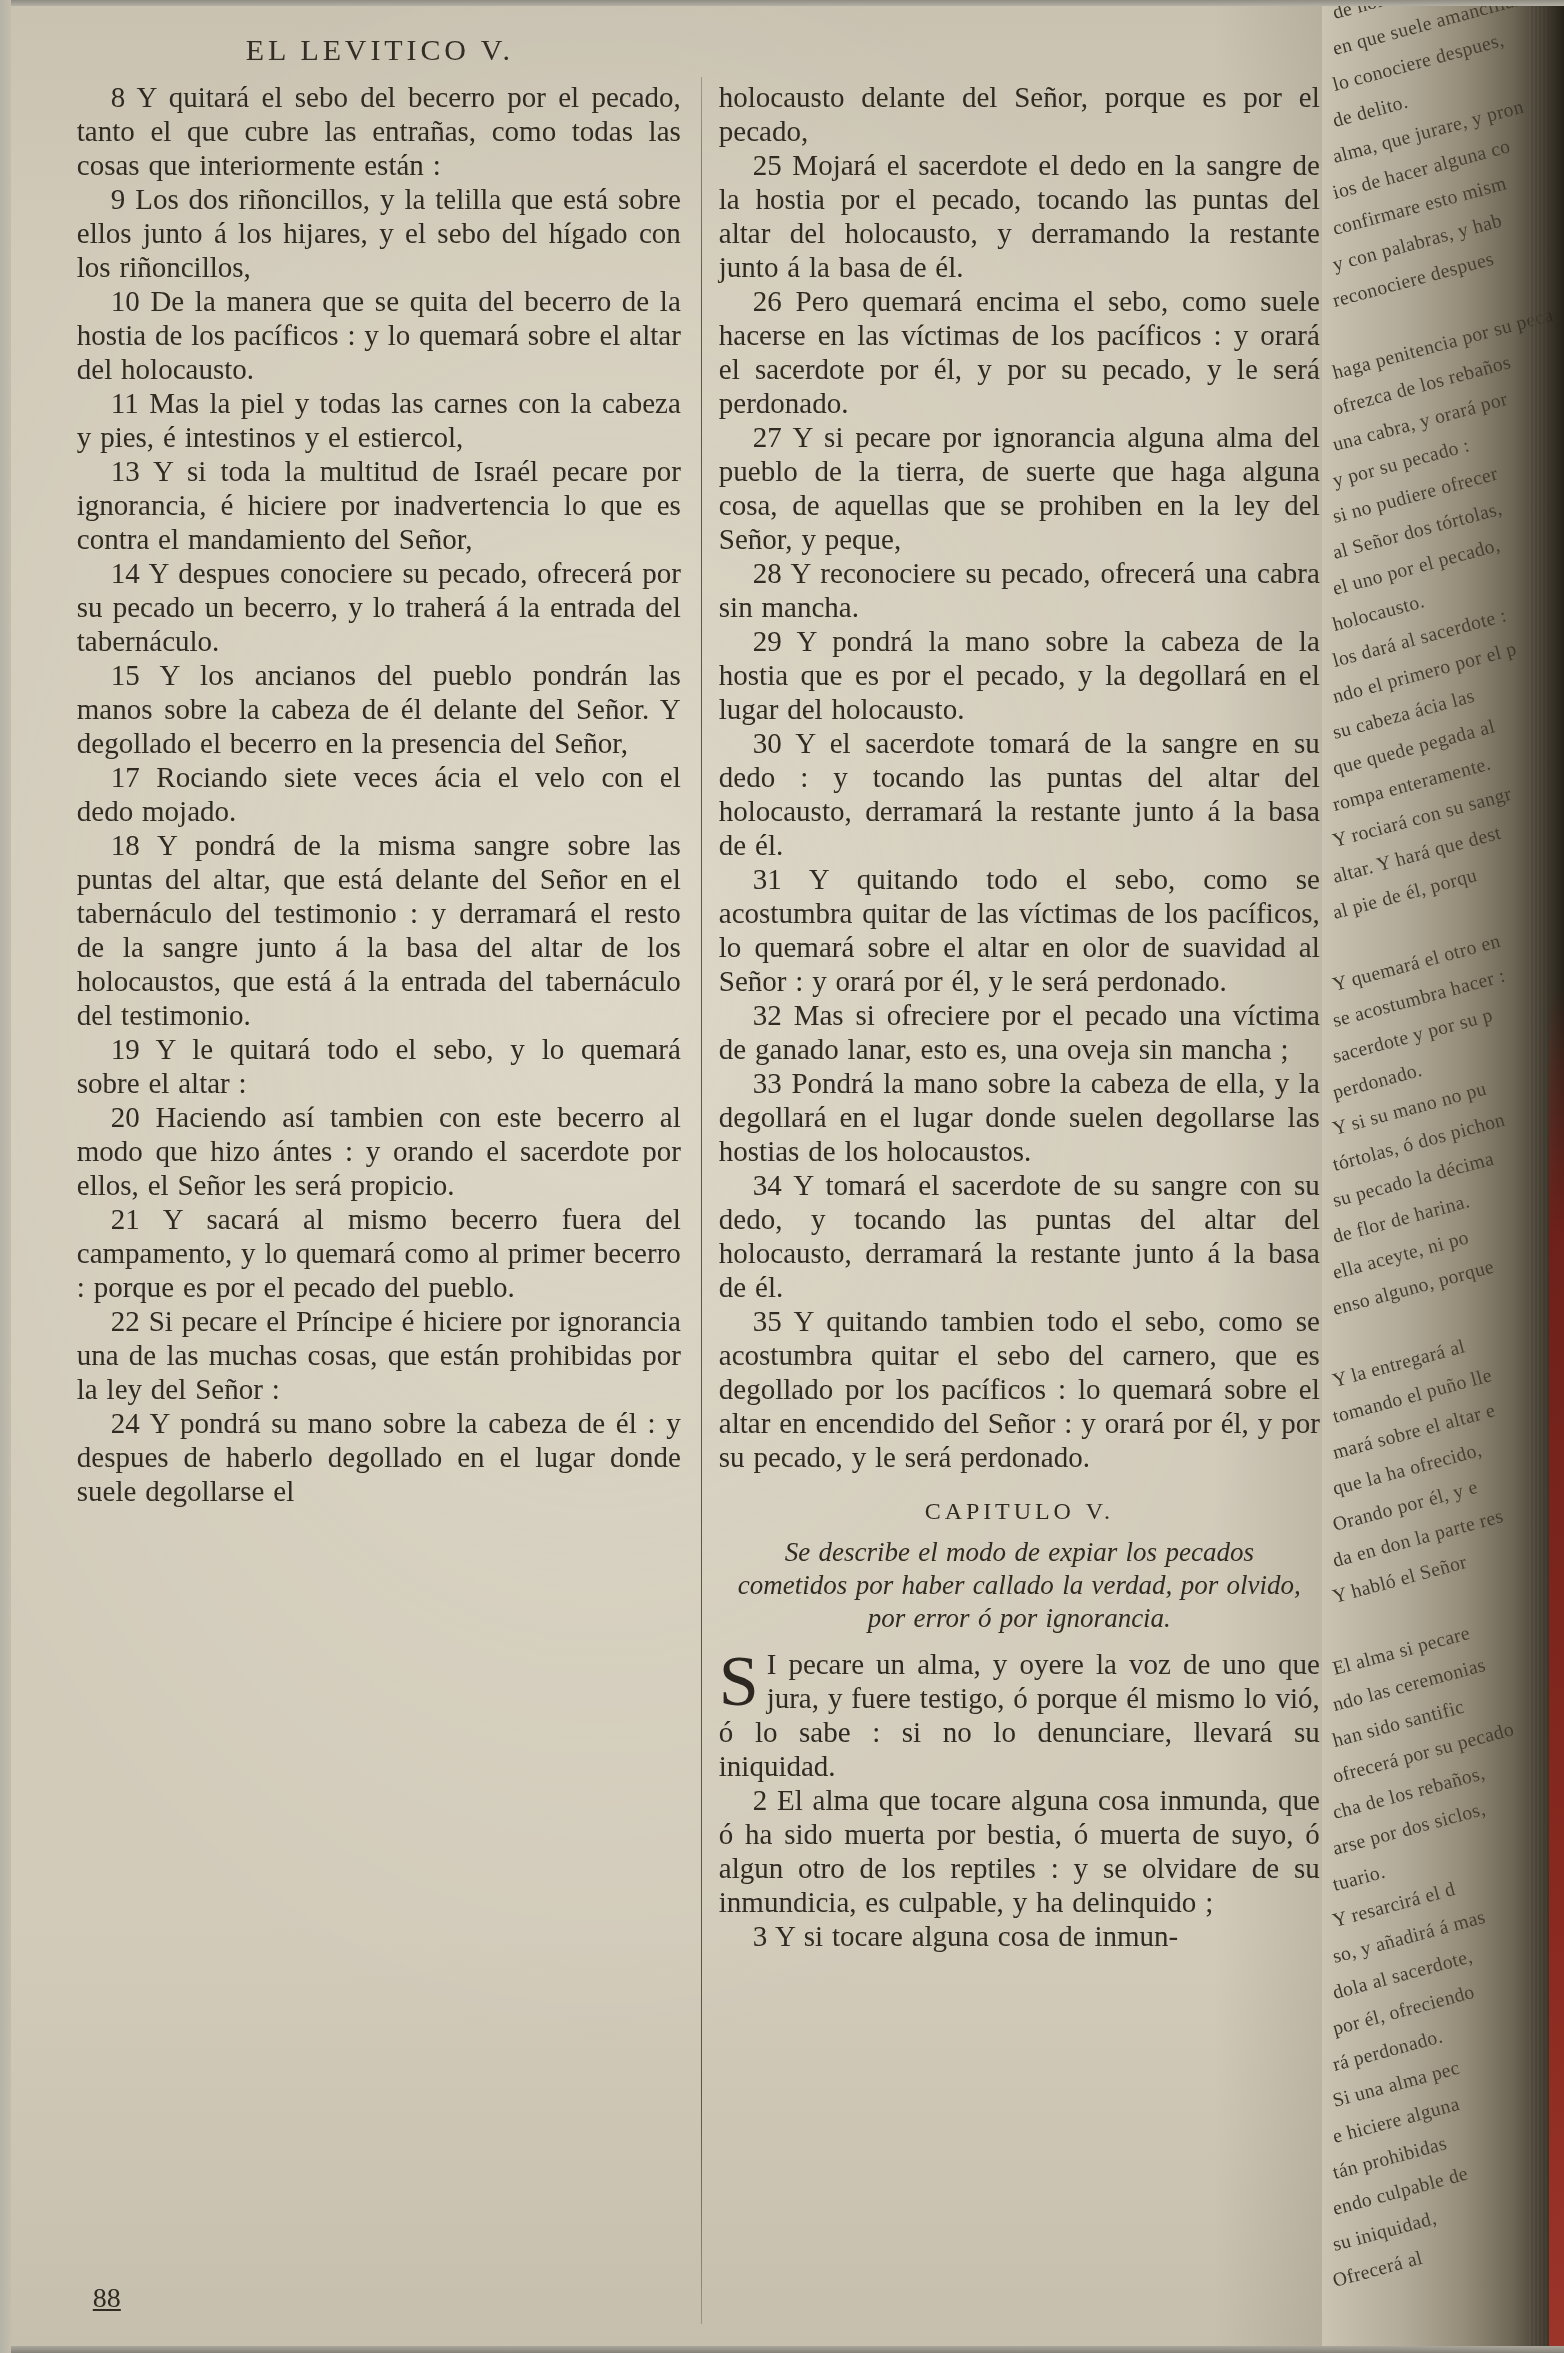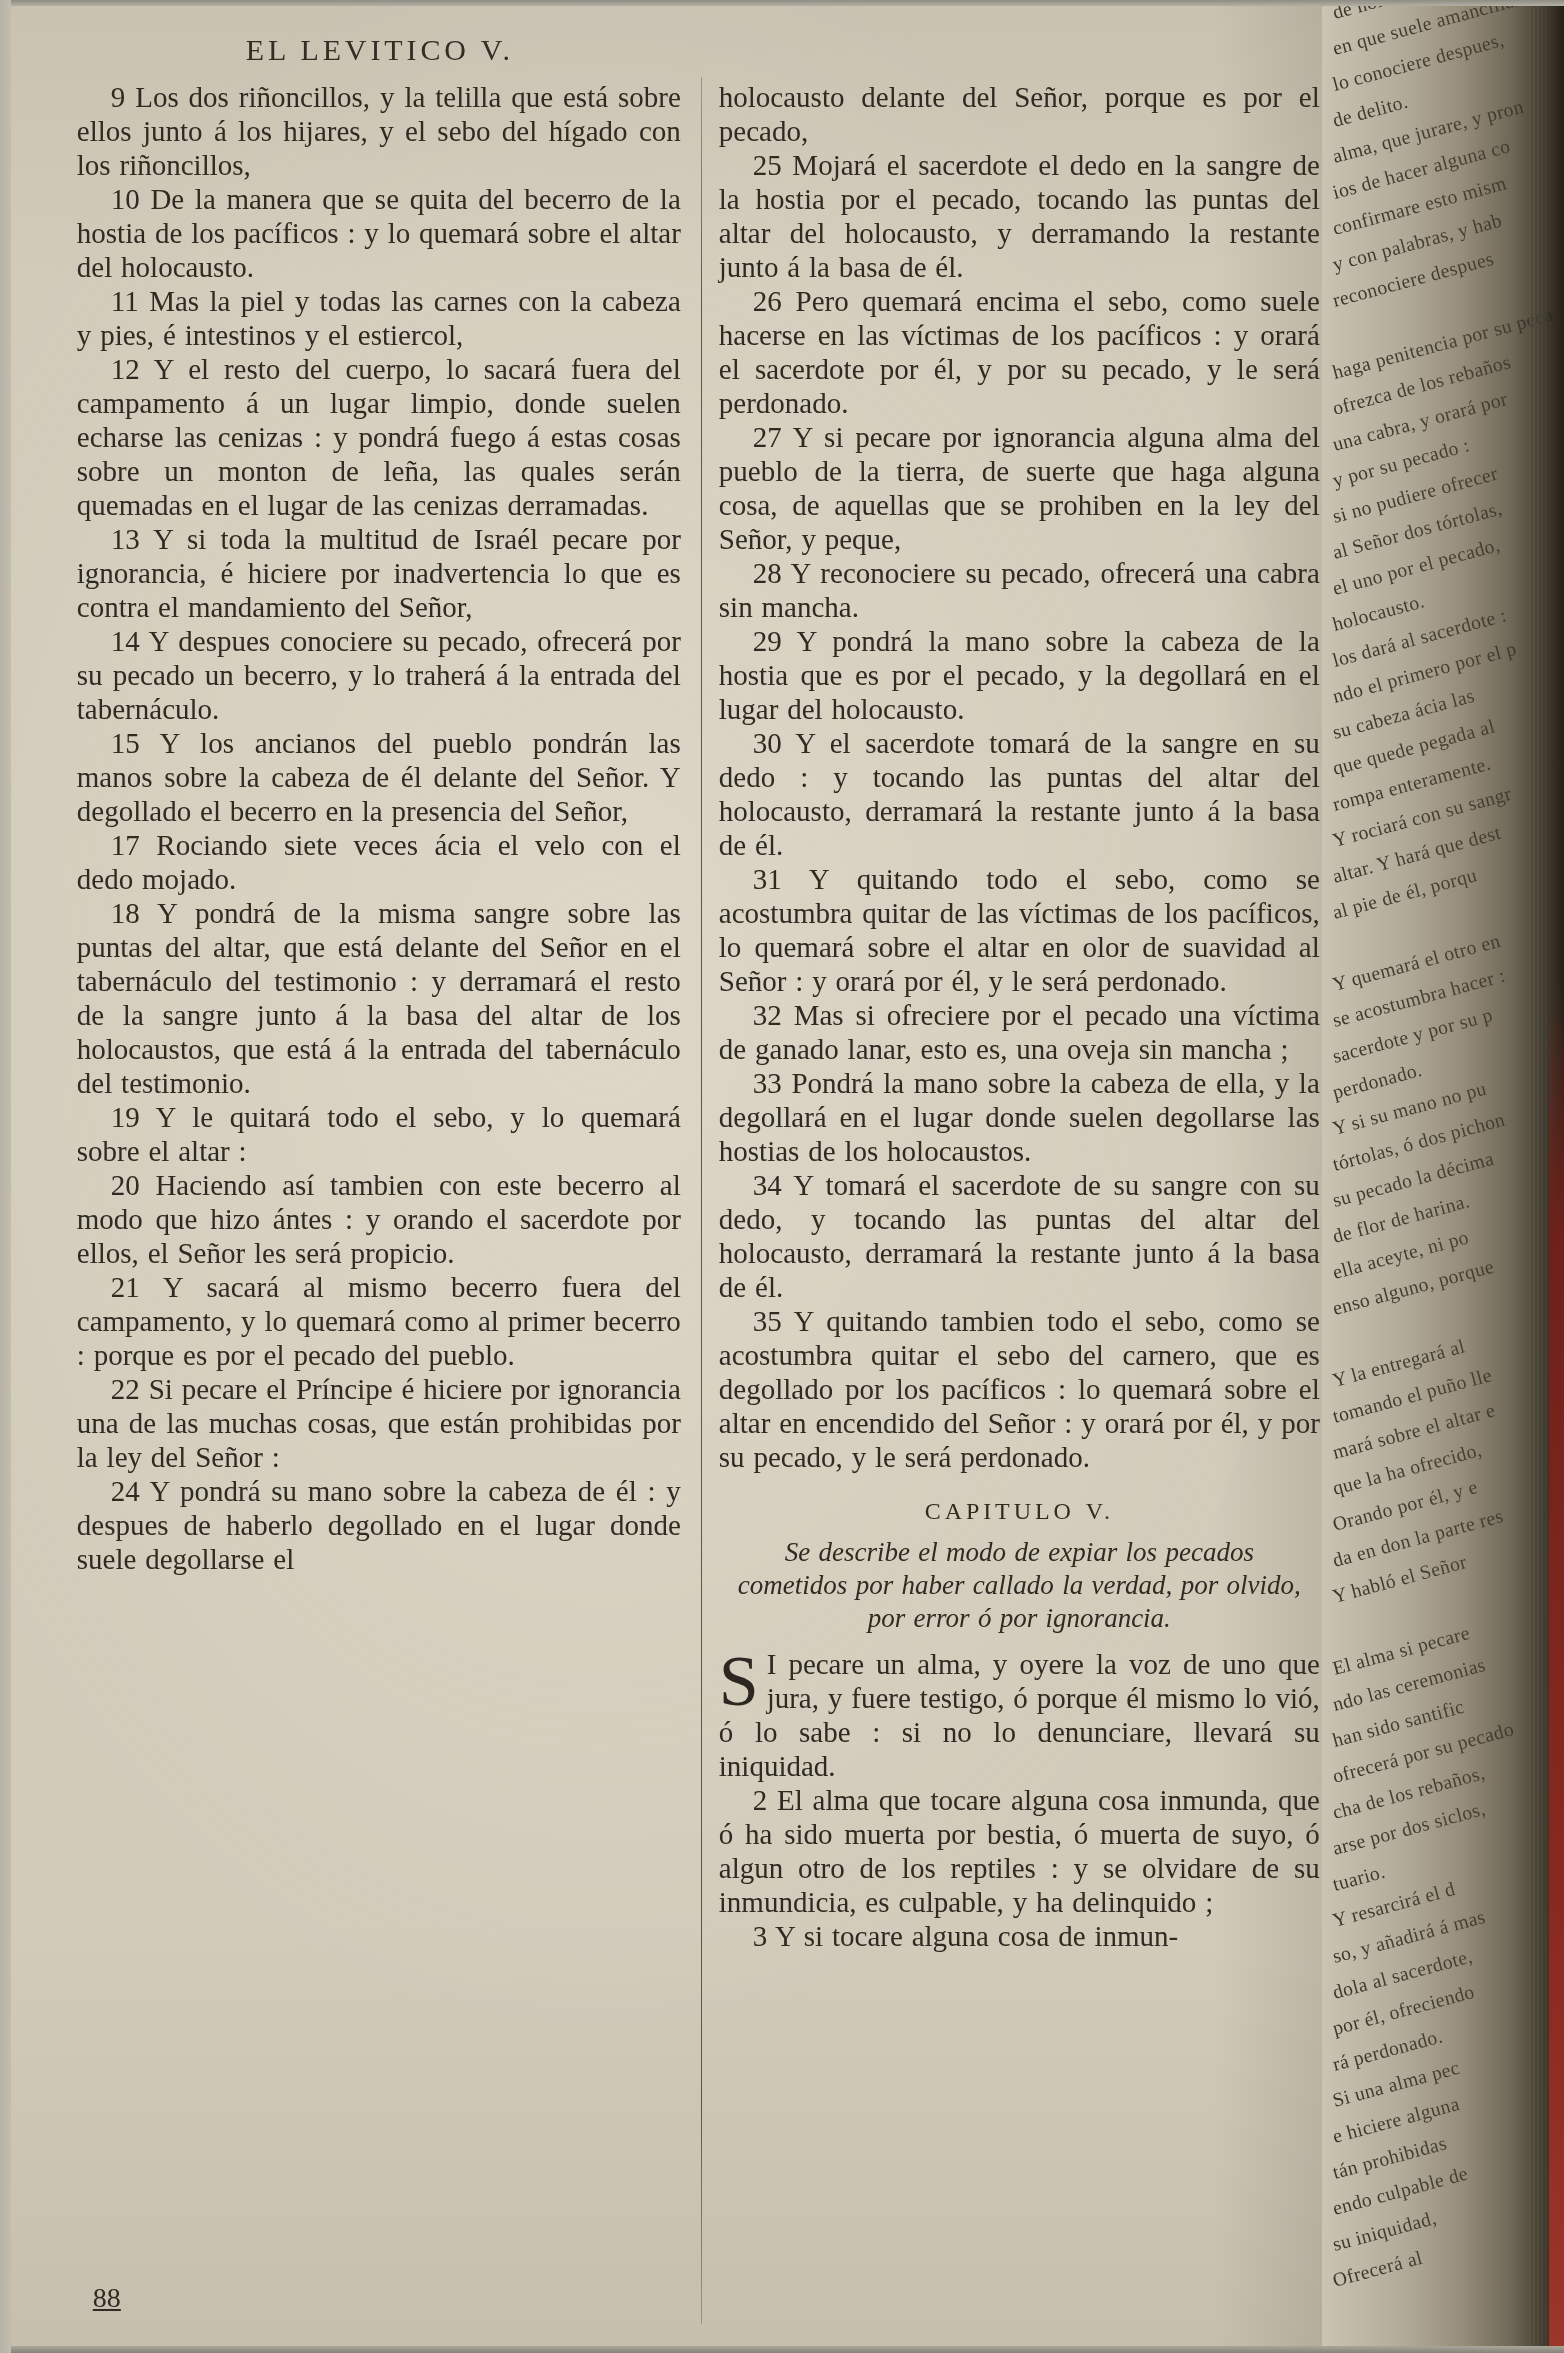--- a/index.html
+++ b/index.html
@@ -109,24 +109,24 @@
 </head>
 <body>
 
 <div class="book-page">
 
   <div class="running-head">EL LEVITICO V.</div>
 
   <div class="column-divider"></div>
 
   <div class="text-column col-left">
+      <p class="verse">8 Y quitará el sebo del becerro por el pecado, tanto el que cubre las entrañas, como todas las cosas que interiormente están :</p>
       <p class="verse">9 Los dos riñoncillos, y la telilla que está sobre ellos junto á los hijares, y el sebo del hígado con los riñoncillos,</p>
       <p class="verse">10 De la manera que se quita del becerro de la hostia de los pacíficos : y lo quemará sobre el altar del holocausto.</p>
       <p class="verse">11 Mas la piel y todas las carnes con la cabeza y pies, é intestinos y el estiercol,</p>
-      <p class="verse">12 Y el resto del cuerpo, lo sacará fuera del campamento á un lugar limpio, donde suelen echarse las cenizas : y pondrá fuego á estas cosas sobre un monton de leña, las quales serán quemadas en el lugar de las cenizas derramadas.</p>
       <p class="verse">13 Y si toda la multitud de Israél pecare por ignorancia, é hiciere por inadvertencia lo que es contra el mandamiento del Señor,</p>
       <p class="verse">14 Y despues conociere su pecado, ofrecerá por su pecado un becerro, y lo traherá á la entrada del tabernáculo.</p>
       <p class="verse">15 Y los ancianos del pueblo pondrán las manos sobre la cabeza de él delante del Señor. Y degollado el becerro en la presencia del Señor,</p>
       <p class="verse">17 Rociando siete veces ácia el velo con el dedo mojado.</p>
       <p class="verse">18 Y pondrá de la misma sangre sobre las puntas del altar, que está delante del Señor en el tabernáculo del testimonio : y derramará el resto de la sangre junto á la basa del altar de los holocaustos, que está á la entrada del tabernáculo del testimonio.</p>
       <p class="verse">19 Y le quitará todo el sebo, y lo quemará sobre el altar :</p>
       <p class="verse">20 Haciendo así tambien con este becerro al modo que hizo ántes : y orando el sacerdote por ellos, el Señor les será propicio.</p>
       <p class="verse">21 Y sacará al mismo becerro fuera del campamento, y lo quemará como al primer becerro : porque es por el pecado del pueblo.</p>
       <p class="verse">22 Si pecare el Príncipe é hiciere por ignorancia una de las muchas cosas, que están prohibidas por la ley del Señor :</p>
       <p class="verse">24 Y pondrá su mano sobre la cabeza de él : y despues de haberlo degollado en el lugar donde suele degollarse el</p>

